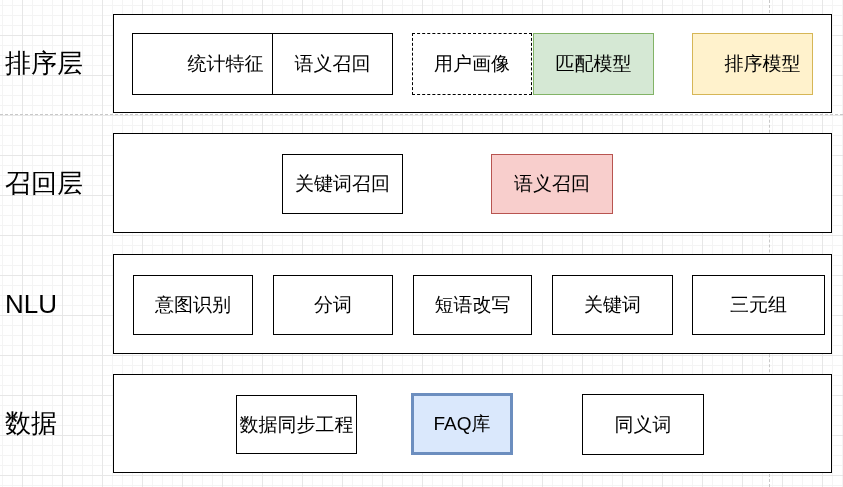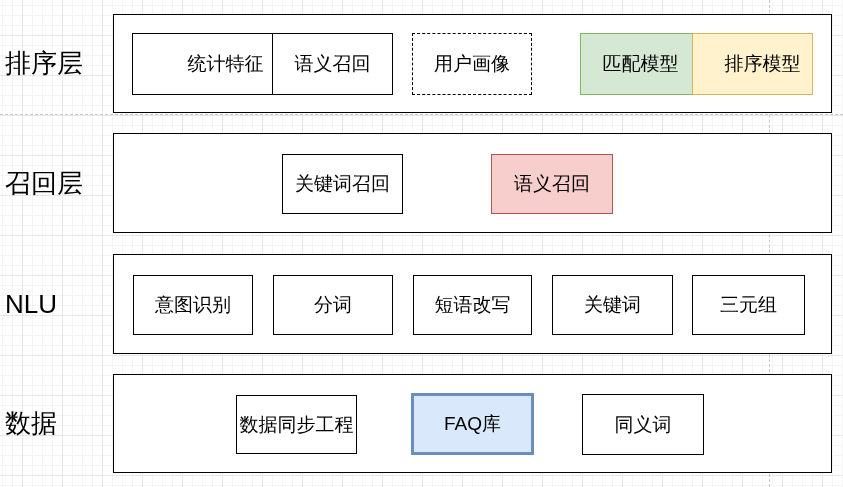--- a/index.html
+++ b/index.html
@@ -69,31 +69,31 @@
 <body>
 
 <div id="canvas">
   <div class="guide guide-h" style="top: 114px;"></div>
   <div class="guide guide-v" style="left: 769px;"></div>
 <div class="layer-box" style="left: 113px; top: 14px; width: 719px; height: 99px;"></div>
     <div class="row-label" style="left: 5px; top: 14px; height: 99px;">排序层</div>
     <div class="node node-plain" style="left: 132px; top: 33px; width: 143px; height: 62px; background: rgb(255, 255, 255); border-color: rgb(0, 0, 0); padding-left: 44px;">统计特征</div>
     <div class="node node-plain" style="left: 272px; top: 33px; width: 121px; height: 62px; background: rgb(255, 255, 255); border-color: rgb(0, 0, 0);">语义召回</div>
     <div class="node node-dashed" style="left: 412px; top: 33px; width: 120px; height: 62px; background: rgb(255, 255, 255); border-color: rgb(0, 0, 0);">用户画像</div>
-    <div class="node node-green" style="left: 580px; top: 33px; width: 121px; height: 62px; background: rgb(213, 232, 212); border-color: rgb(130, 179, 102);">匹配模型</div>
+    <div class="node node-green" style="left: 533px; top: 33px; width: 121px; height: 62px; background: rgb(213, 232, 212); border-color: rgb(130, 179, 102);">匹配模型</div>
     <div class="node node-yellow" style="left: 692px; top: 33px; width: 121px; height: 62px; background: rgb(255, 242, 204); border-color: rgb(214, 182, 86); padding-left: 20px;">排序模型</div>
     <div class="layer-box" style="left: 113px; top: 133px; width: 719px; height: 100px;"></div>
     <div class="row-label" style="left: 5px; top: 133px; height: 100px;">召回层</div>
     <div class="node node-plain" style="left: 282px; top: 154px; width: 121px; height: 60px; background: rgb(255, 255, 255); border-color: rgb(0, 0, 0);">关键词召回</div>
     <div class="node node-red" style="left: 491px; top: 154px; width: 122px; height: 60px; background: rgb(248, 206, 204); border-color: rgb(184, 84, 80);">语义召回</div>
     <div class="layer-box" style="left: 113px; top: 254px; width: 719px; height: 100px;"></div>
     <div class="row-label" style="left: 5px; top: 254px; height: 100px;">NLU</div>
     <div class="node node-plain" style="left: 133px; top: 275px; width: 120px; height: 60px; background: rgb(255, 255, 255); border-color: rgb(0, 0, 0);">意图识别</div>
     <div class="node node-plain" style="left: 273px; top: 275px; width: 120px; height: 60px; background: rgb(255, 255, 255); border-color: rgb(0, 0, 0);">分词</div>
     <div class="node node-plain" style="left: 413px; top: 275px; width: 119px; height: 60px; background: rgb(255, 255, 255); border-color: rgb(0, 0, 0);">短语改写</div>
     <div class="node node-plain" style="left: 552px; top: 275px; width: 121px; height: 60px; background: rgb(255, 255, 255); border-color: rgb(0, 0, 0);">关键词</div>
-    <div class="node node-plain" style="left: 692px; top: 275px; width: 113px; height: 60px; background: rgb(255, 255, 255); border-color: rgb(0, 0, 0);">三元组</div>
+    <div class="node node-plain" style="left: 692px; top: 275px; width: 133px; height: 60px; background: rgb(255, 255, 255); border-color: rgb(0, 0, 0);">三元组</div>
     <div class="layer-box" style="left: 113px; top: 374px; width: 719px; height: 99px;"></div>
     <div class="row-label" style="left: 5px; top: 374px; height: 99px;">数据</div>
     <div class="node node-plain" style="left: 236px; top: 395px; width: 121px; height: 59px; background: rgb(255, 255, 255); border-color: rgb(0, 0, 0);">数据同步工程</div>
-    <div class="node node-blue" style="left: 411px; top: 393px; width: 123px; height: 62px; background: rgb(218, 232, 252); border-color: rgb(108, 142, 191);">FAQ库</div>
+    <div class="node node-blue" style="left: 411px; top: 393px; width: 102px; height: 62px; background: rgb(218, 232, 252); border-color: rgb(108, 142, 191);">FAQ库</div>
     <div class="node node-plain" style="left: 582px; top: 394px; width: 122px; height: 61px; background: rgb(255, 255, 255); border-color: rgb(0, 0, 0);">同义词</div>
   </div>
 
 </body></html>

